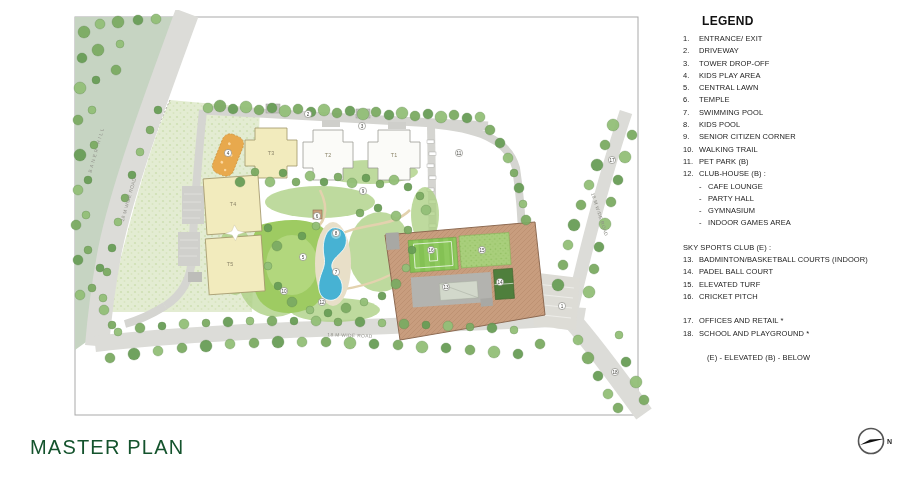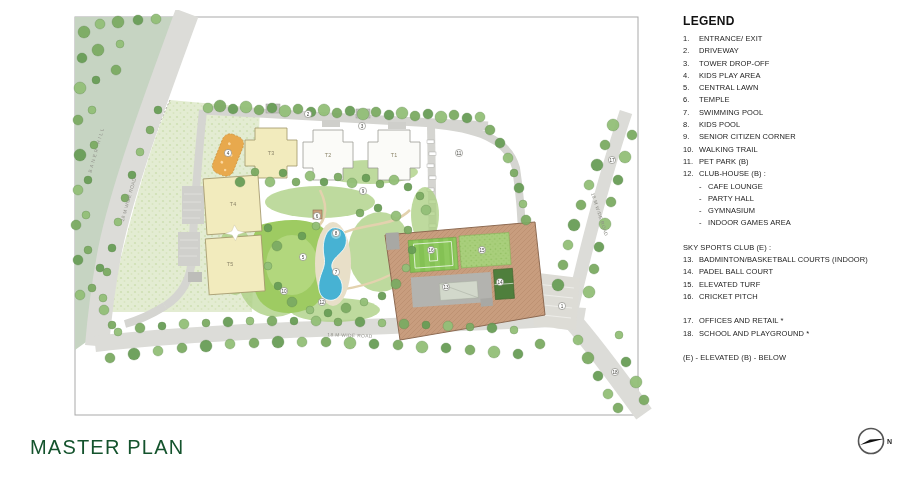--- a/index.html
+++ b/index.html
@@ -3,28 +3,28 @@
 <meta charset="utf-8">
 <style>
   html,body{margin:0;padding:0;}
   body{
     width:900px;height:501px;position:relative;background:#ffffff;
     font-family:"Liberation Sans",sans-serif;overflow:hidden;color:#222;
   }
   .plan-wrap{position:absolute;left:70px;top:10px;width:600px;height:410px;}
   .plan-wrap svg{display:block;}
   .legend{position:absolute;left:683px;top:14px;width:212px;}
-  .legend-title{font-size:12px;font-weight:bold;letter-spacing:.3px;color:#111;margin-bottom:5px;}
+  .legend-title{font-size:12px;font-weight:bold;letter-spacing:.3px;color:#111;margin-bottom:5px;margin-left:19px;}
   .lg-item,.lg-sub,.lg-head,.lg-foot{display:flex;font-size:7.5px;line-height:12.3px;color:#1c1c1c;letter-spacing:.1px;}
   .lg-n{flex:none;width:16px;}
   .lg-sub{padding-left:16px;}
   .lg-sub .lg-n{width:9px;}
   .lg-gap{height:12px;}
   .lg-head{font-size:7.5px;}
-  .lg-foot{font-size:7.5px;}
+  .lg-foot{font-size:7.5px;margin-left:24px;}
   .plan-title{
     position:absolute;left:30px;top:436px;font-size:20px;color:#14532d;
     letter-spacing:1.2px;font-weight:500;
   }
   .north{position:absolute;left:851px;top:421px;}
 </style>
 </head>
 <body>
 
 <div class="plan-wrap">

